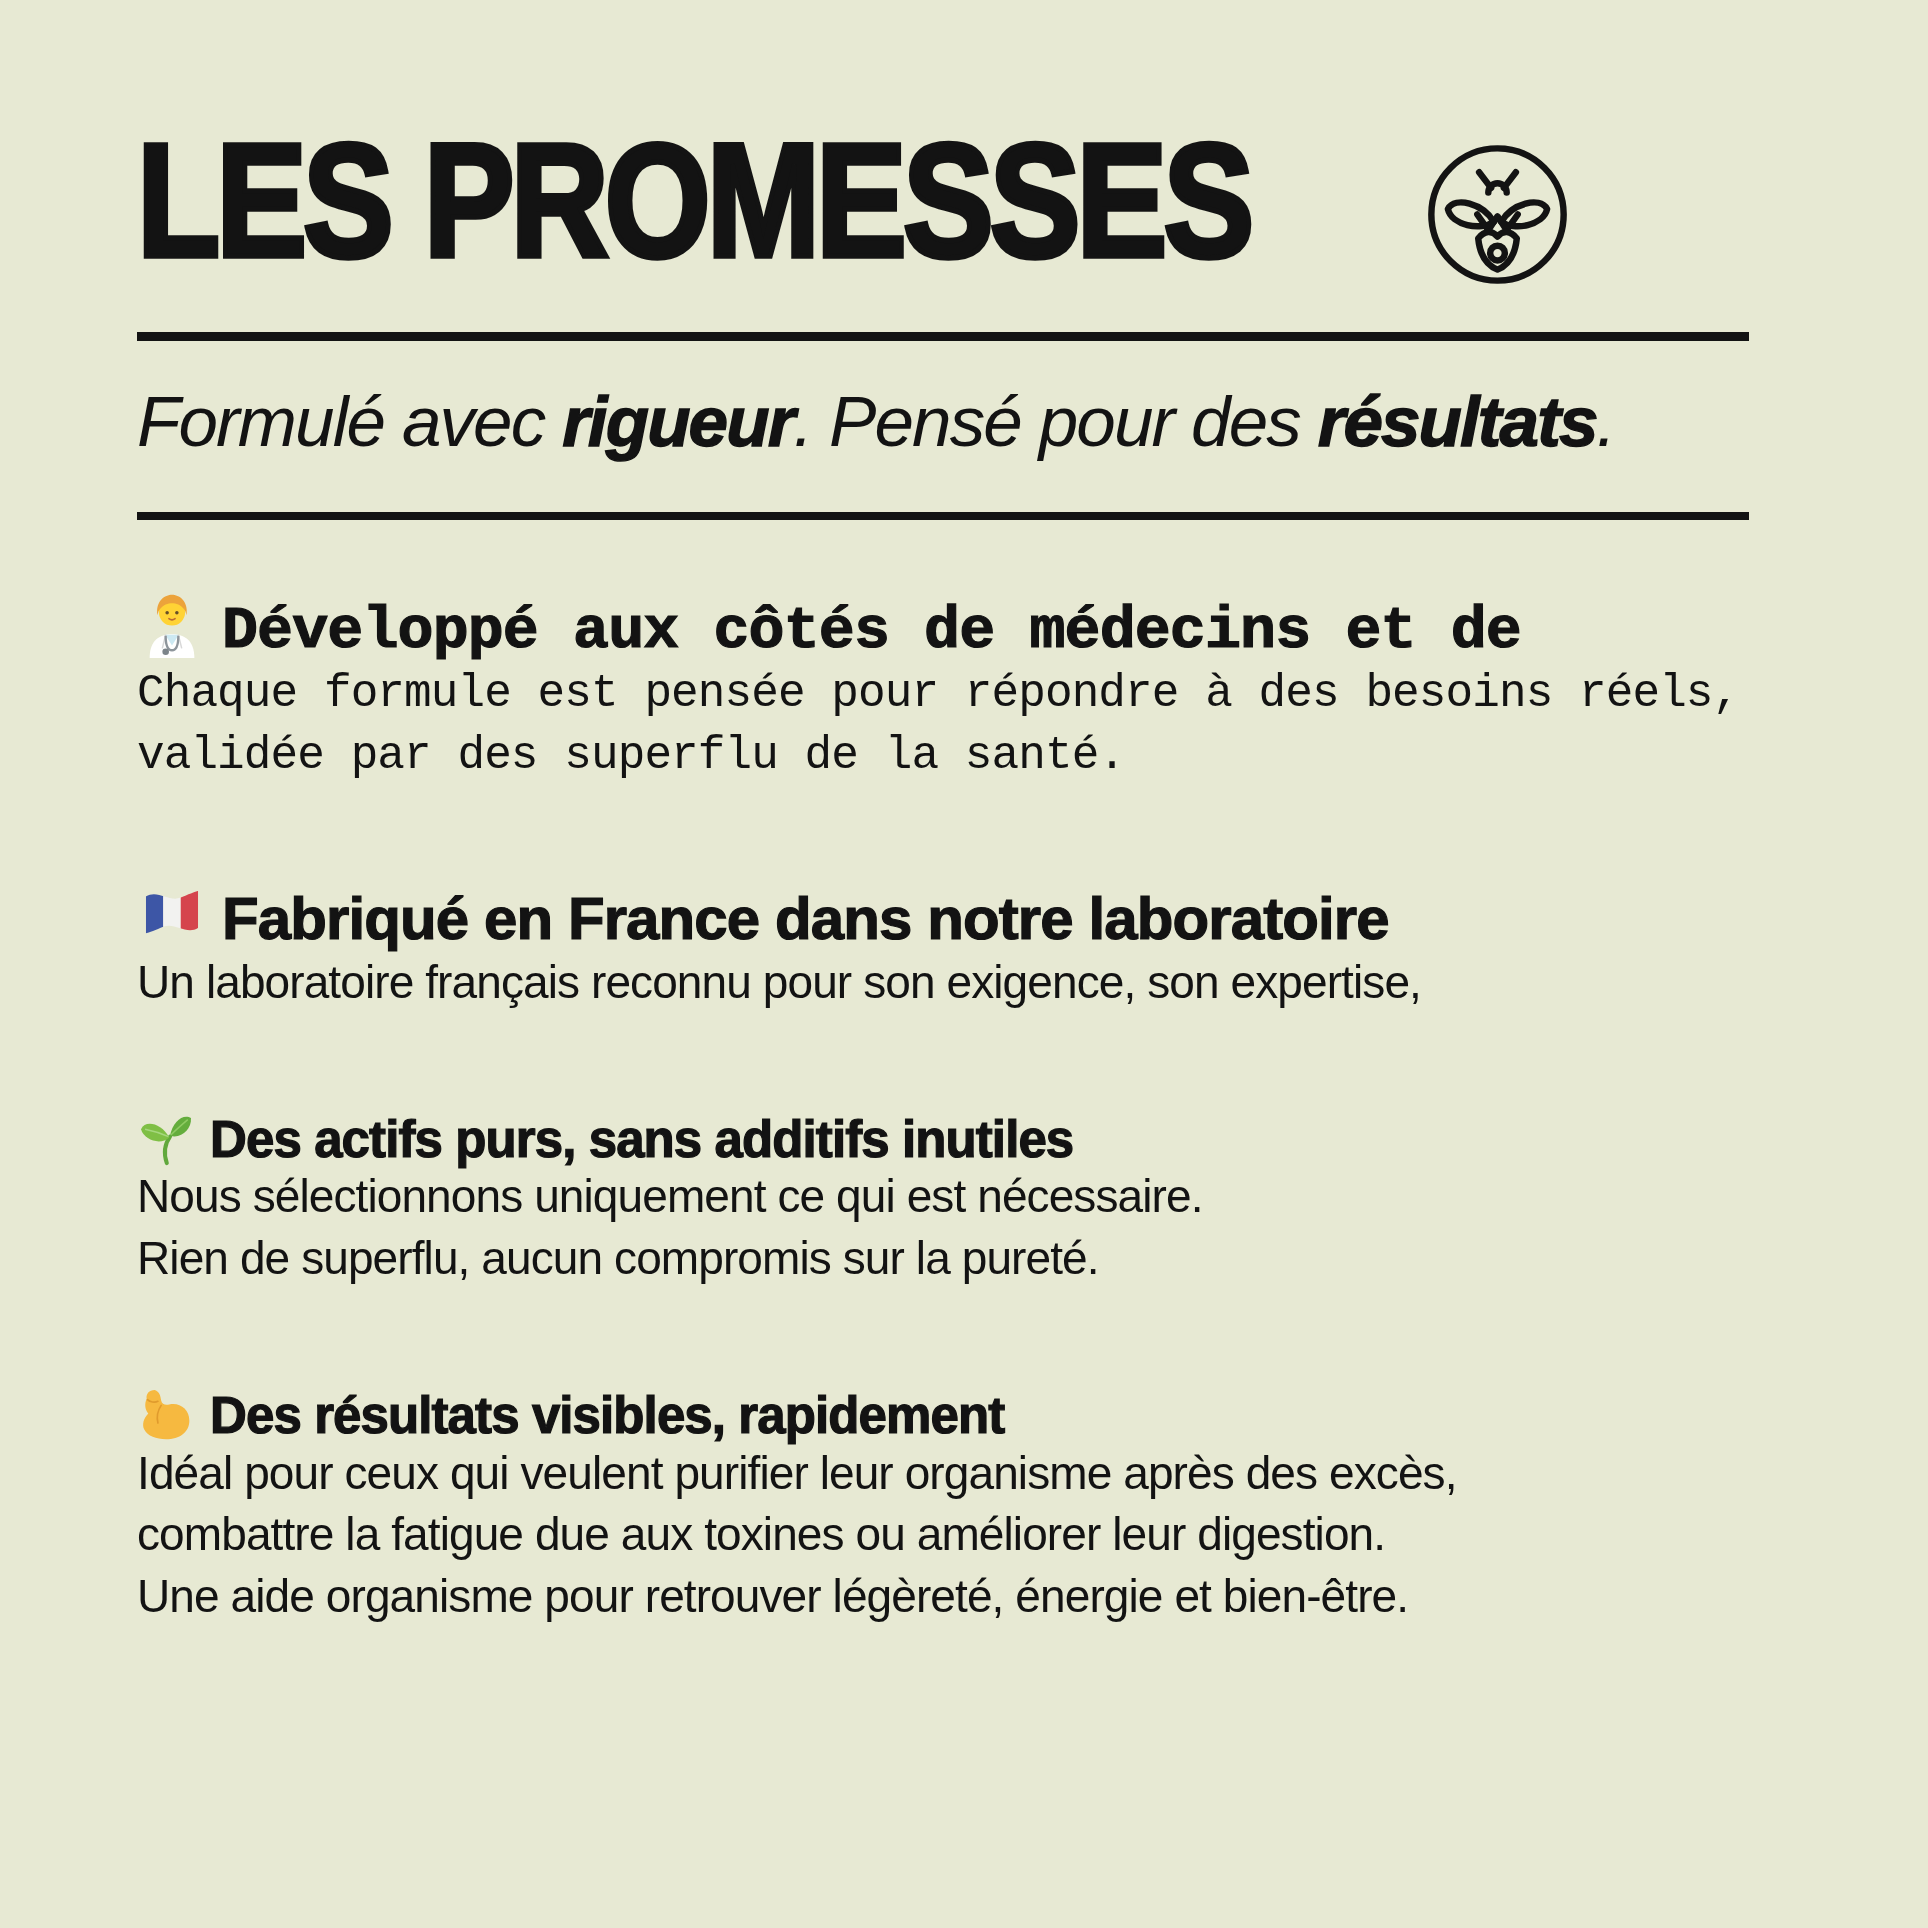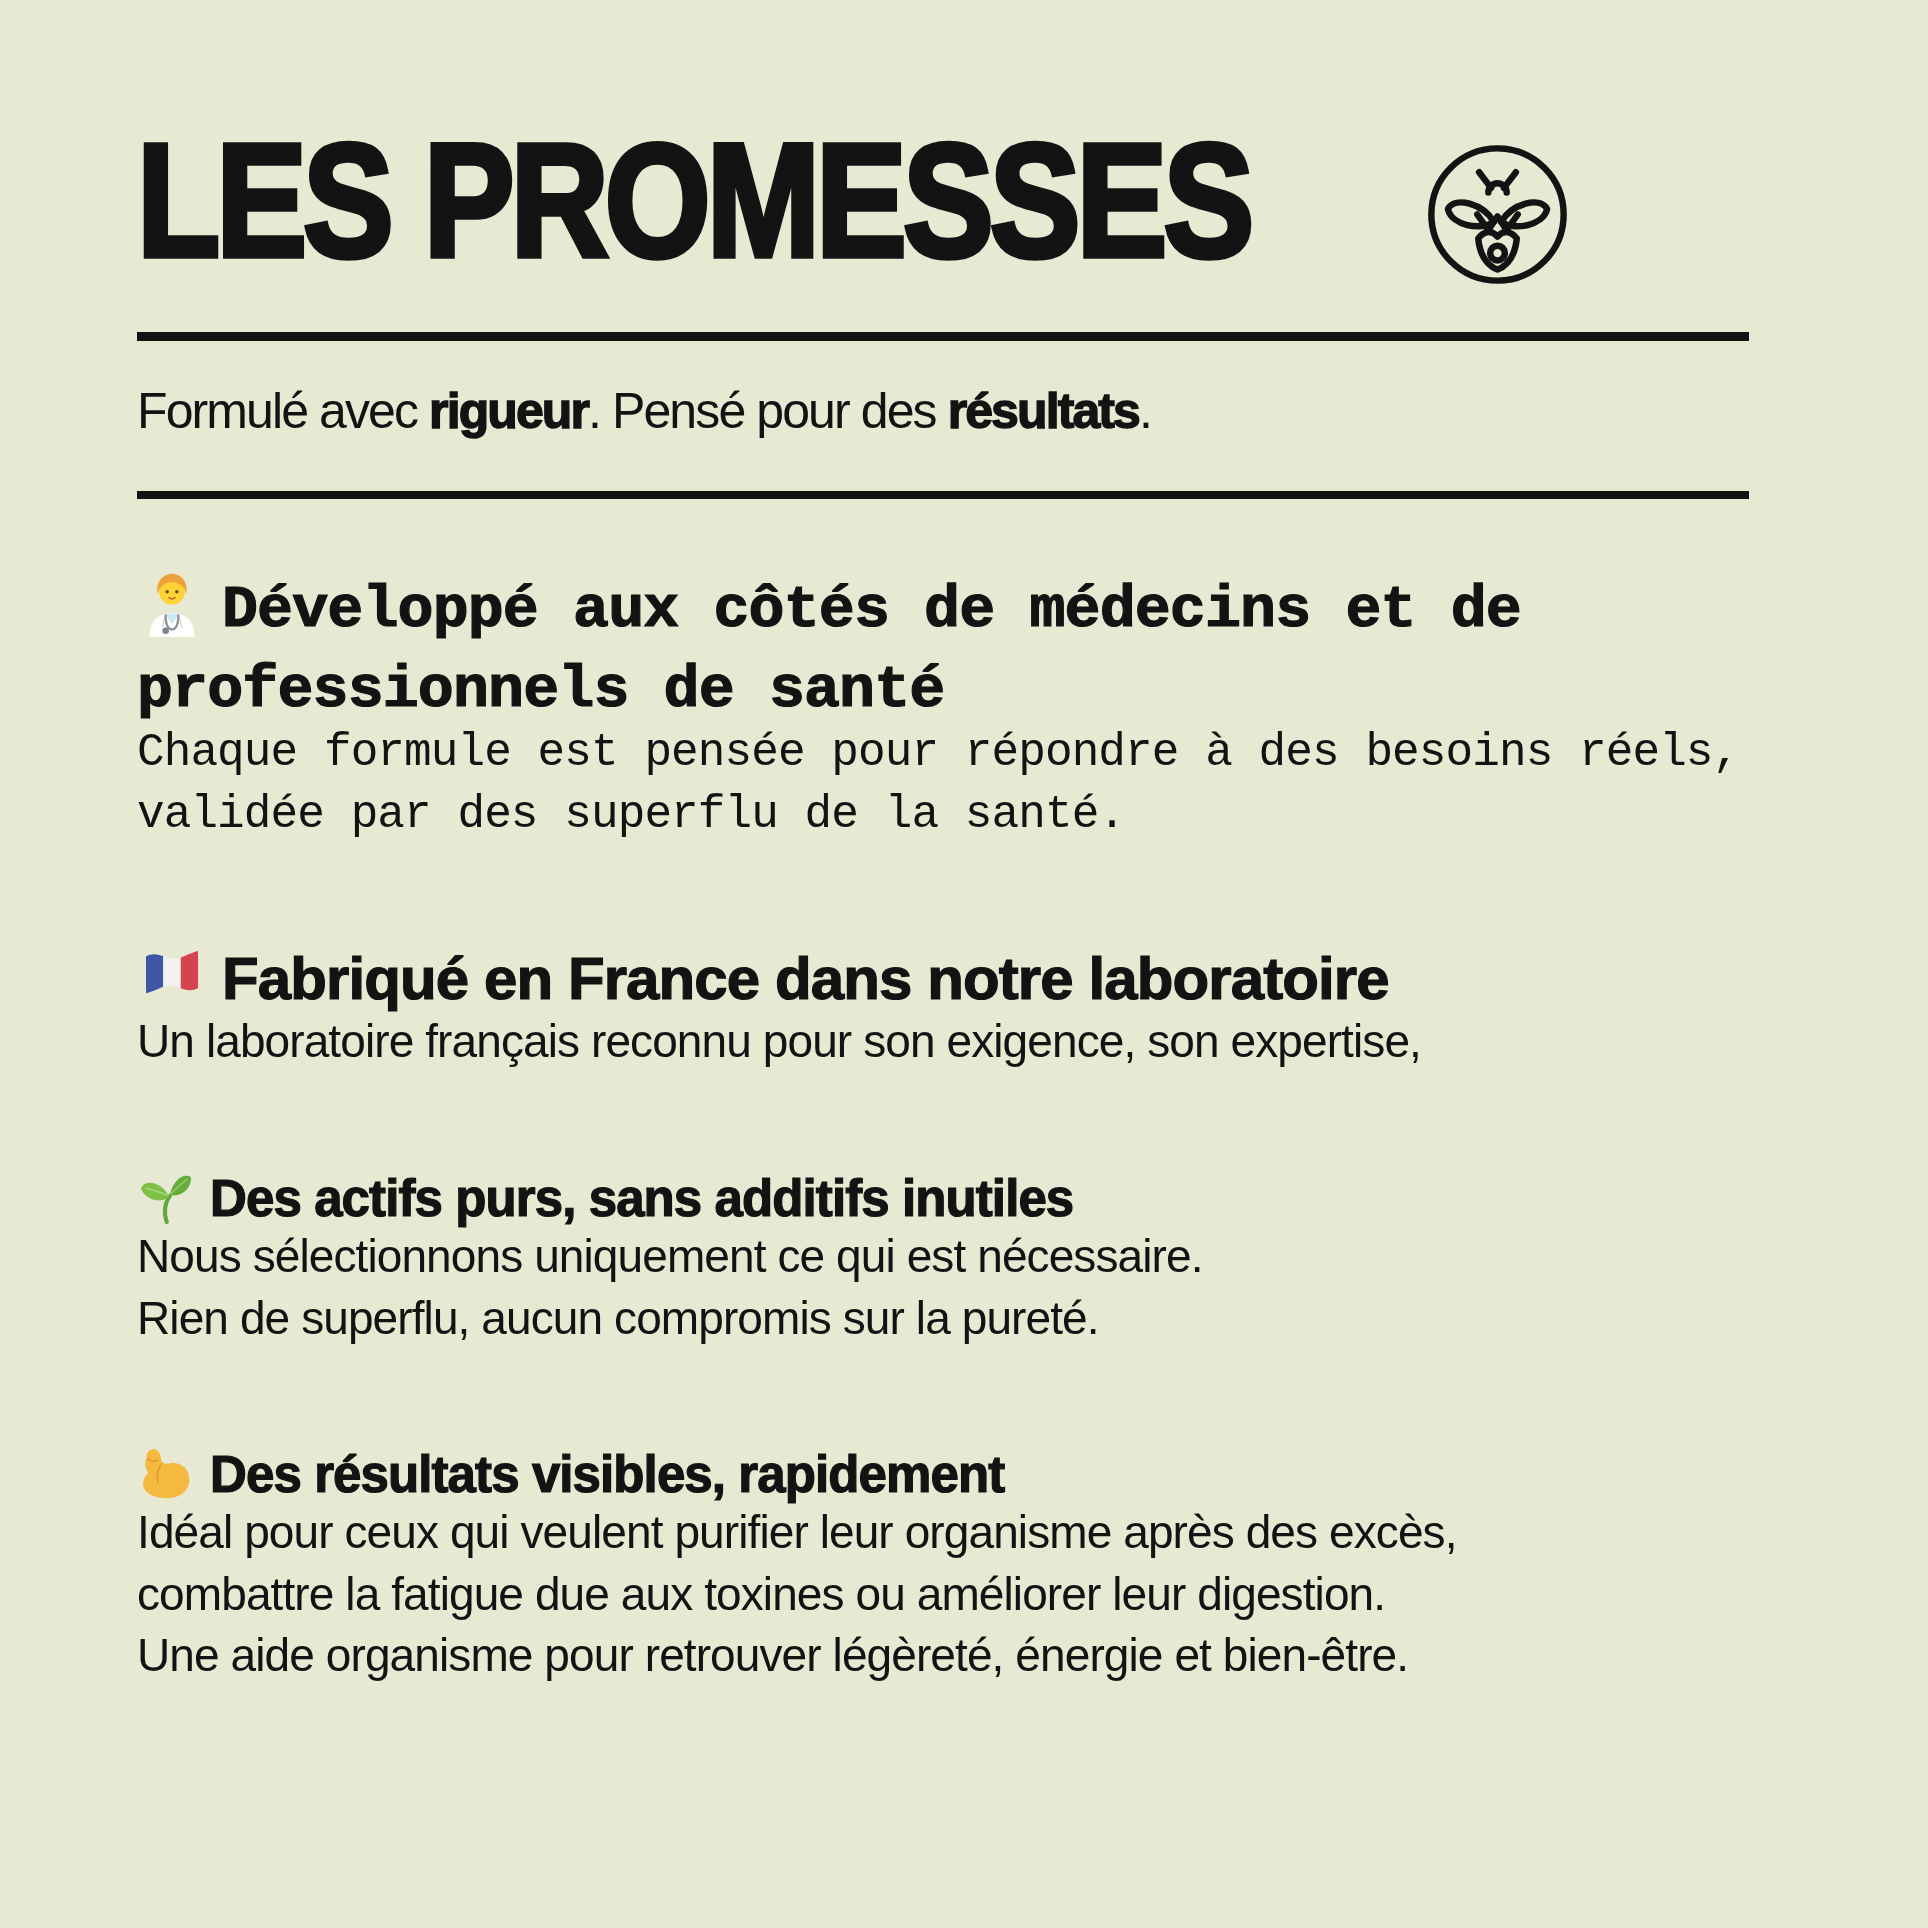--- a/index.html
+++ b/index.html
@@ -35,24 +35,25 @@
   }
   .logo svg { width: 147px; height: 147px; display: block; }
   .rule {
     width: 1612px; height: 8.5px;
     background: #131313;
     margin-top: 51px;
   }
   .rule.bottom { margin-top: 55px; }
   .tagline {
     margin: 45px 0 0 0;
-    font-size: 50px;
+    font-size: 71px;
     line-height: 1;
     letter-spacing: -1.9px;
     white-space: nowrap;
+    font-style: italic;
   }
   .tagline strong { font-weight: bold; -webkit-text-stroke: 1.4px #131313; }
   .promise { margin-top: 92px; }
   .promise.first { margin-top: 70px; font-family: Liberation Mono, monospace; }
   .ptitle {
     margin: 0;
     font-weight: bold;
     line-height: 1.34;
     letter-spacing: -0.9px;
     -webkit-text-stroke: 1.2px #131313;
@@ -111,21 +112,20 @@
           <circle cx="41" cy="23.5" r="1.8" fill="#664E27"></circle>
           <path d="M32.8,29.5 Q36,32 39.2,29.5" stroke="#B96B34" stroke-width="1.6" fill="none" stroke-linecap="round"></path>
           <path d="M13,70 C13,52 23,45.5 36,45.5 C49,45.5 59,52 59,70 Z" fill="#FFFFFF"></path>
           <path d="M29,46 L36,57 L43,46 Z" fill="#CDE9F2"></path>
           <path d="M29.5,46 L26,60" stroke="#D8D8D8" stroke-width="1.5"></path>
           <path d="M42.5,46 L46,60" stroke="#D8D8D8" stroke-width="1.5"></path>
           <path d="M29.5,47 C29.5,58 32,62 36,62 C40,62 42.5,58 42.5,47" fill="none" stroke="#8E959B" stroke-width="2.4"></path>
           <circle cx="29.5" cy="63.5" r="3.4" fill="#7C8489"></circle>
         </svg>
       </span><span class="tfirst">Développé aux côtés de médecins et de</span>
-      <span class="tline">professionnels de santé</span>
     </h2>
     <p class="pbody">
       <span class="bline">Chaque formule est pensée pour répondre à des besoins réels,</span>
       <span class="bline">validée par des superflu de la santé.</span>
     </p>
   </section>
 
   <section class="promise">
     <h2 class="ptitle big">
       <span class="emoji">

